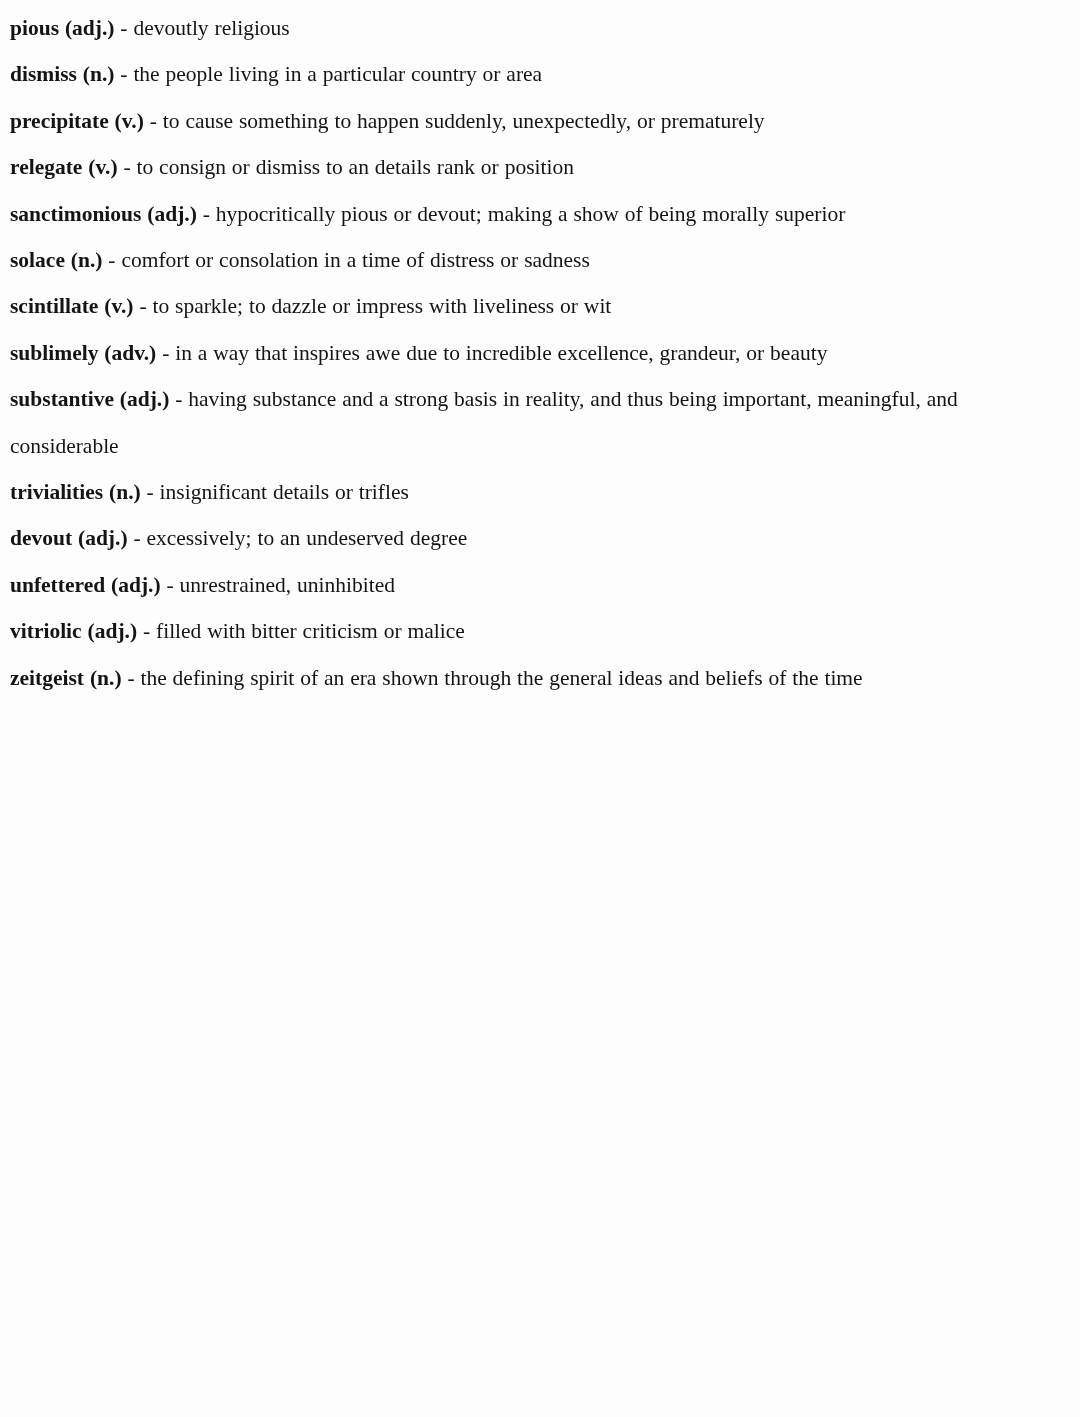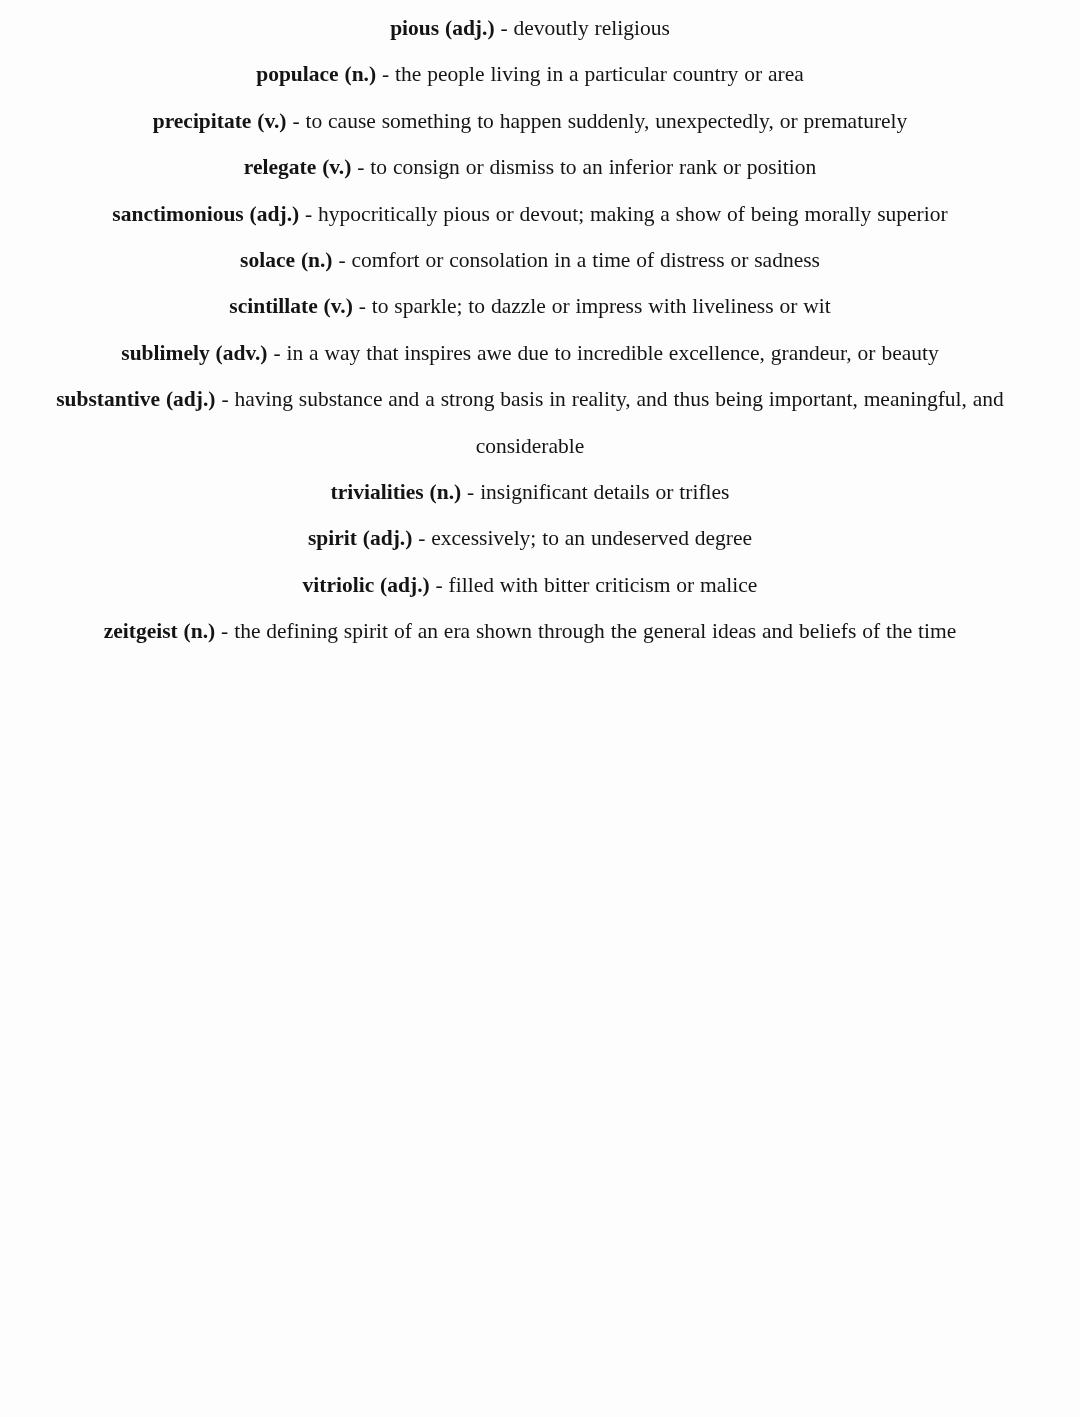--- a/index.html
+++ b/index.html
@@ -19,57 +19,58 @@
     padding: 5px 30px 0 10px;
     background: #fdfdfd;
     color: #141414;
     font-family: "Liberation Serif", "DejaVu Serif", serif;
     font-size: 21.5px;
     line-height: 46.4px;
   }
   .entry {
     margin: 0;
     padding: 0;
-    text-align: center;
+    text-align: left;
     word-spacing: 0.5px;
   }
   .term {
     font-weight: bold;
   }
   .sep, .definition {
     font-weight: normal;
   }
 </style>
 </head>
 <body>
 
 <main class="page">
   <section id="vocab-list">
   <p class="entry"><span class="term">pious (adj.)</span><span class="sep"> - </span><span class="definition">devoutly religious</span></p>
 
-  <p class="entry"><span class="term">populace (n.)</span><span class="sep"> - </span><span class="definition">the people living in a particular country or area</span></p>
+  <p class="entry"><span class="term">dismiss (n.)</span><span class="sep"> - </span><span class="definition">the people living in a particular country or area</span></p>
 
   <p class="entry"><span class="term">precipitate (v.)</span><span class="sep"> - </span><span class="definition">to cause something to happen suddenly, unexpectedly, or prematurely</span></p>
 
 
-  <p class="entry"><span class="term">relegate (v.)</span><span class="sep"> - </span><span class="definition">to consign or dismiss to an inferior rank or position</span></p>
+  <p class="entry"><span class="term">relegate (v.)</span><span class="sep"> - </span><span class="definition">to consign or dismiss to an details rank or position</span></p>
 
 
   <p class="entry"><span class="term">sanctimonious (adj.)</span><span class="sep"> - </span><span class="definition">hypocritically pious or devout; making a show of being morally superior</span></p>
 
   <p class="entry"><span class="term">solace (n.)</span><span class="sep"> - </span><span class="definition">comfort or consolation in a time of distress or sadness</span></p>
 
   <p class="entry"><span class="term">scintillate (v.)</span><span class="sep"> - </span><span class="definition">to sparkle; to dazzle or impress with liveliness or wit</span></p>
 
   <p class="entry"><span class="term">sublimely (adv.)</span><span class="sep"> - </span><span class="definition">in a way that inspires awe due to incredible excellence, grandeur, or beauty</span></p>
 
   <p class="entry"><span class="term">substantive (adj.)</span><span class="sep"> - </span><span class="definition">having substance and a strong basis in reality, and thus being important, meaningful, and considerable</span></p>
 
   <p class="entry"><span class="term">trivialities (n.)</span><span class="sep"> - </span><span class="definition">insignificant details or trifles</span></p>
 
-  <p class="entry"><span class="term">spirit (adj.)</span><span class="sep"> - </span><span class="definition">excessively; to an undeserved degree</span></p>
+  <p class="entry"><span class="term">devout (adj.)</span><span class="sep"> - </span><span class="definition">excessively; to an undeserved degree</span></p>
 
+  <p class="entry"><span class="term">unfettered (adj.)</span><span class="sep"> - </span><span class="definition">unrestrained, uninhibited</span></p>
 
   <p class="entry"><span class="term">vitriolic (adj.)</span><span class="sep"> - </span><span class="definition">filled with bitter criticism or malice</span></p>
 
   <p class="entry"><span class="term">zeitgeist (n.)</span><span class="sep"> - </span><span class="definition">the defining spirit of an era shown through the general ideas and beliefs of the time</span></p>
 </section>
 </main>
 
 </body></html>

